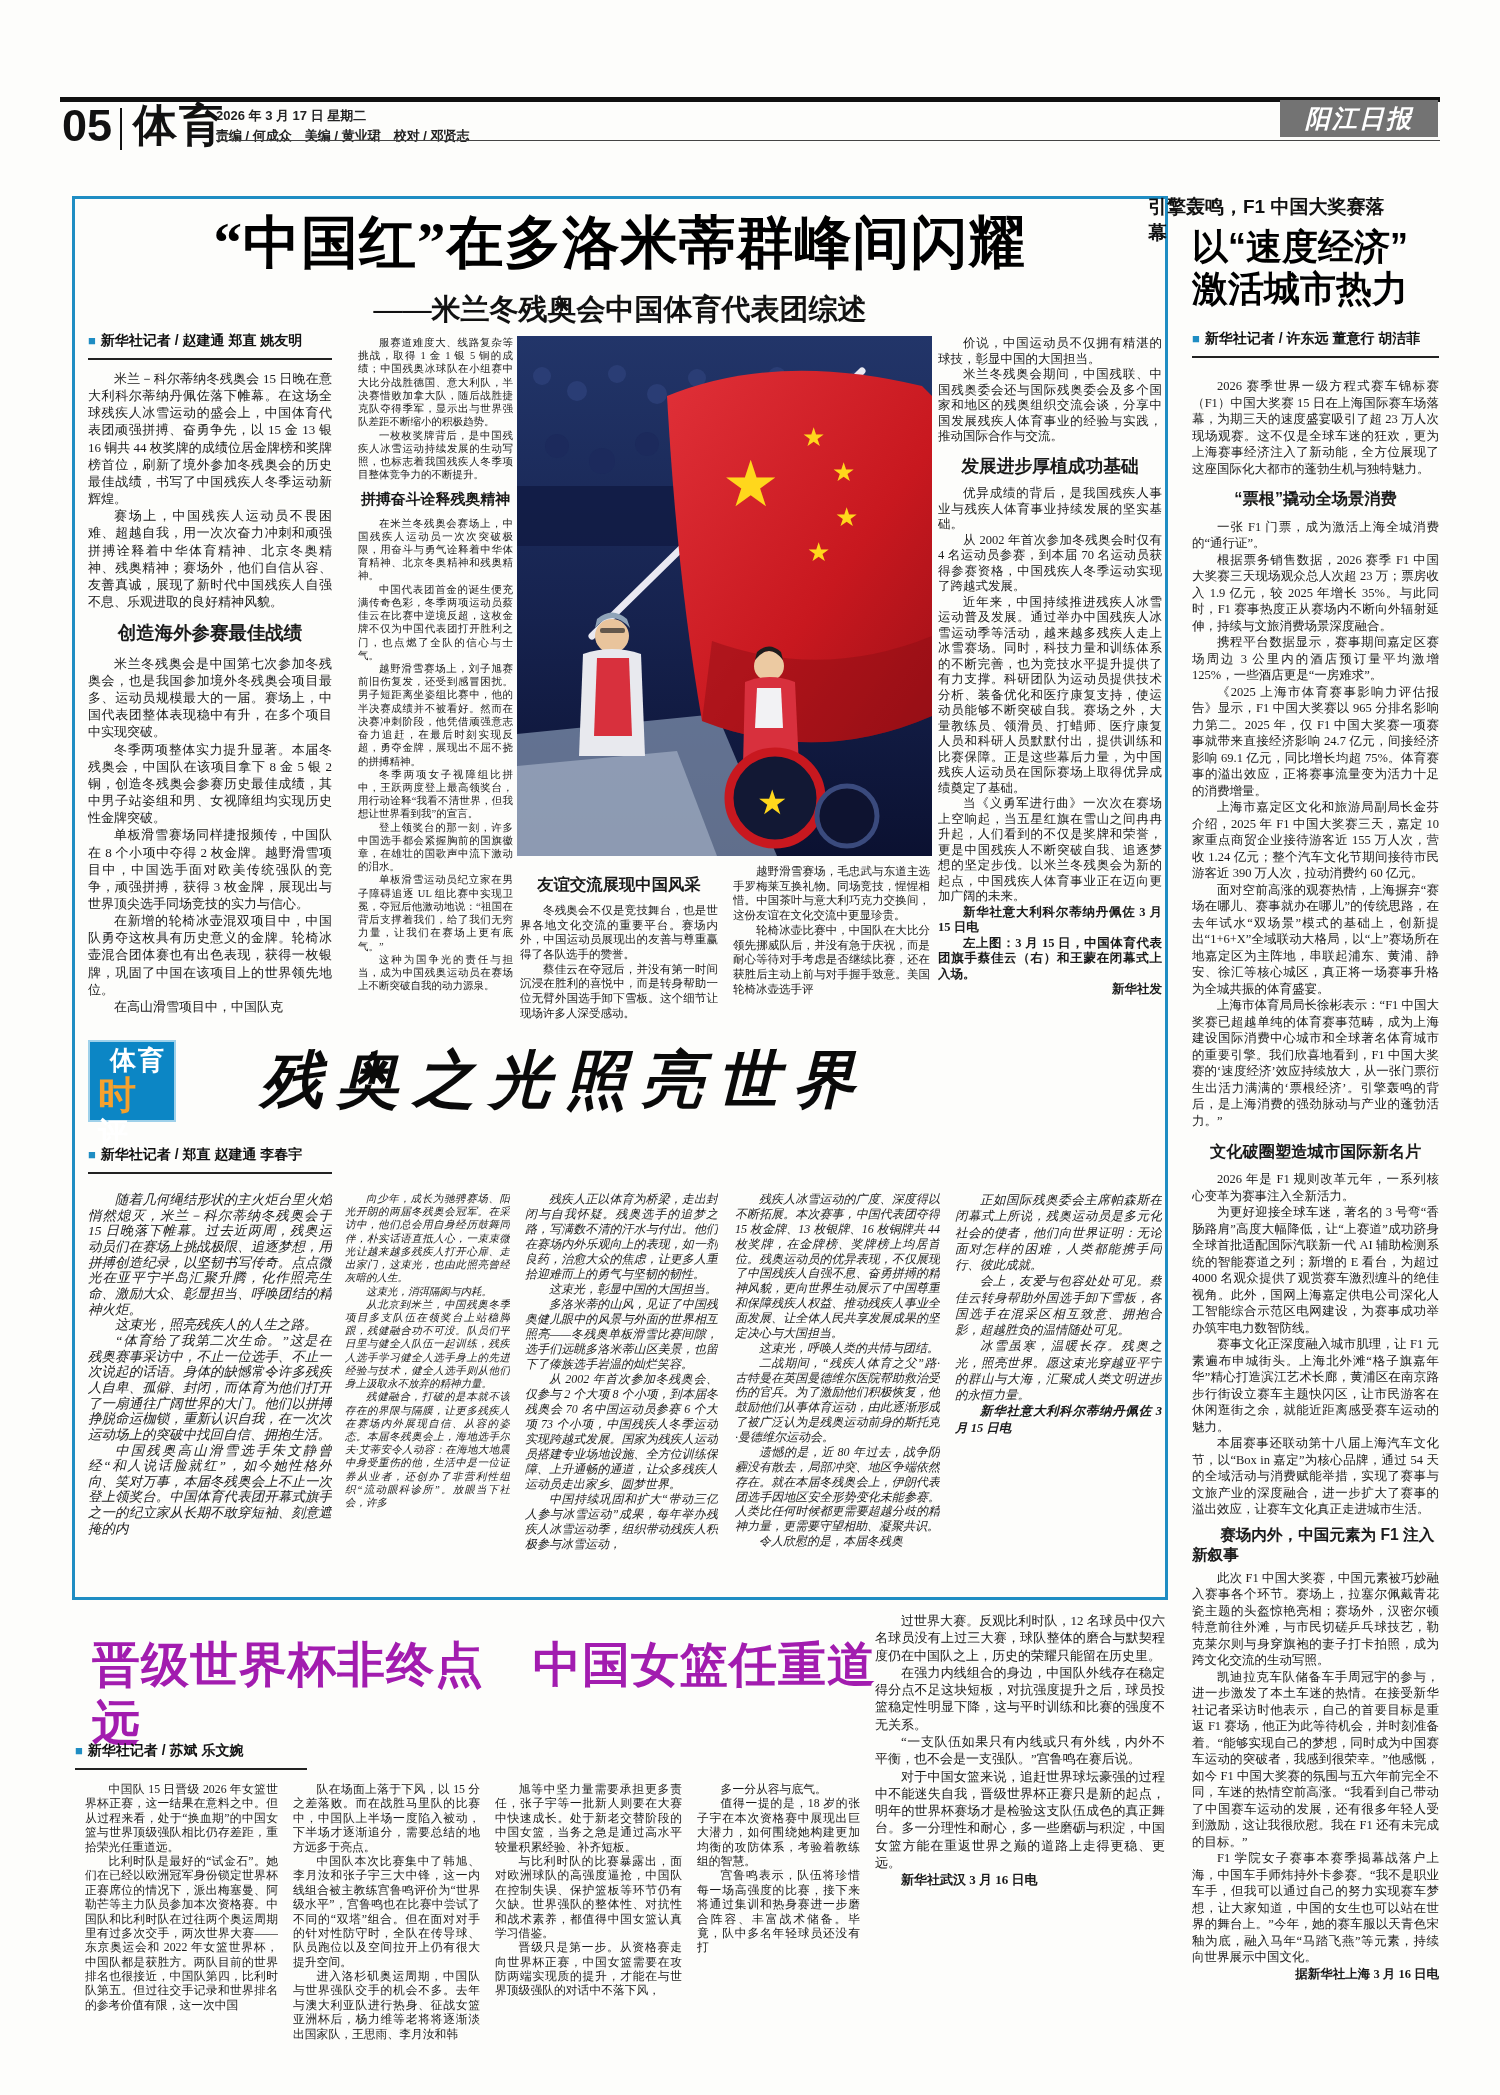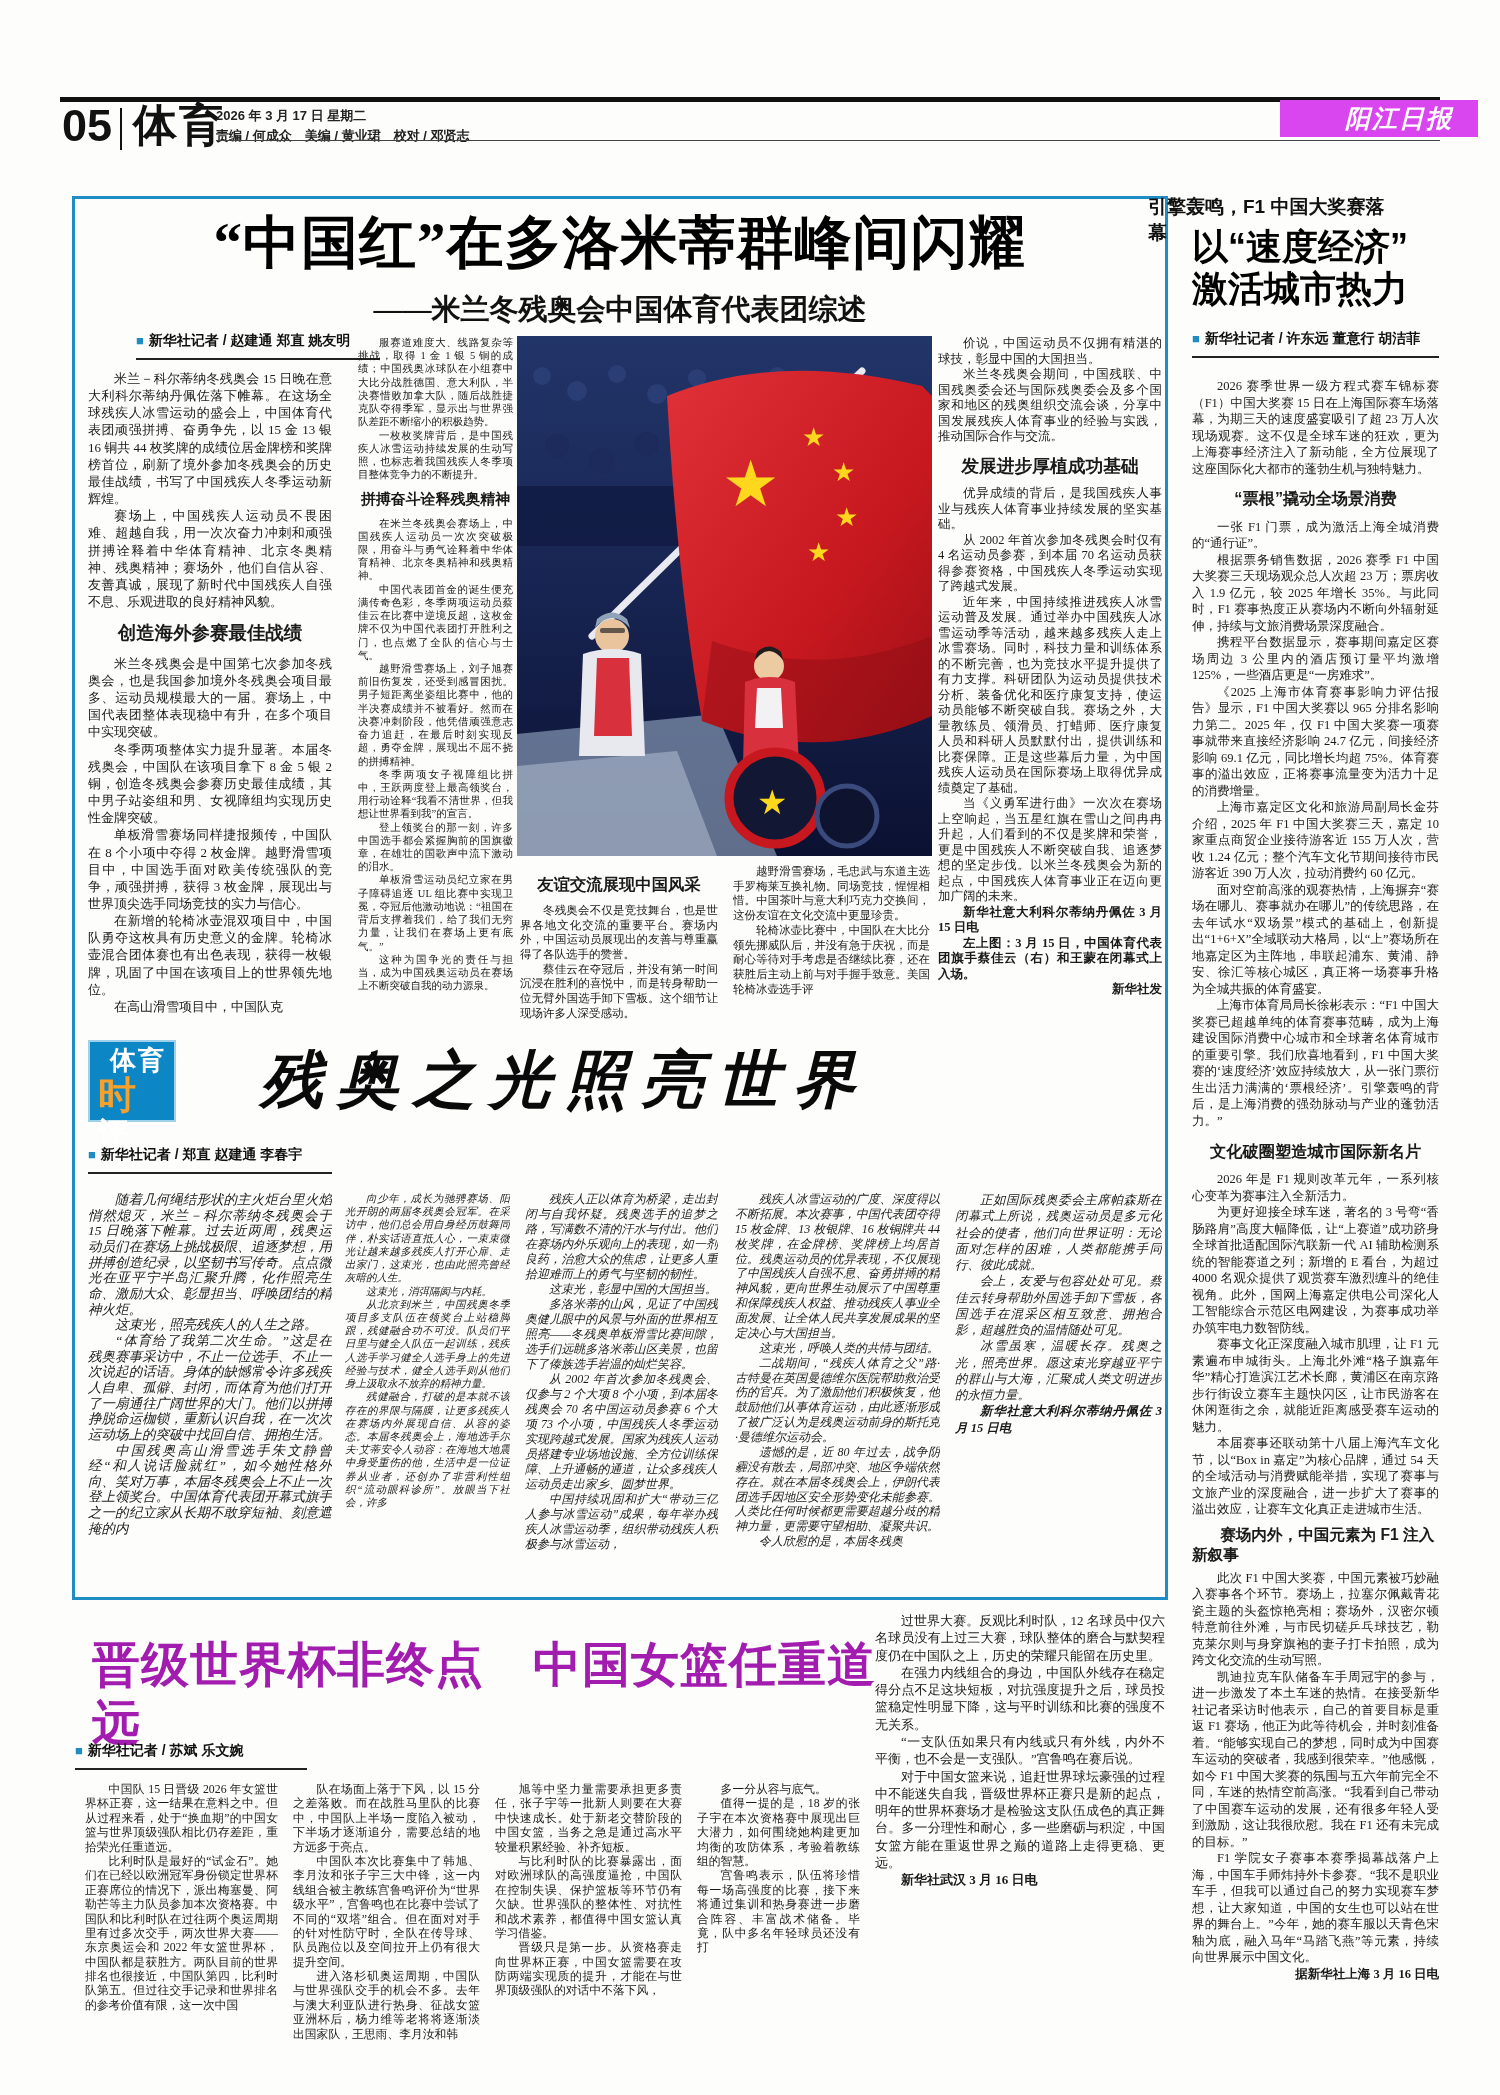--- a/index.html
+++ b/index.html
@@ -6,31 +6,31 @@
   .page{position:relative;width:1500px;height:2095px;background:#fdfdfb;margin:0 auto;
         font-family:"Liberation Serif","DejaVu Serif",serif;color:#1a1a1a;overflow:hidden;}
   .abs{position:absolute;}
   
   .top-rule{left:60px;top:97px;width:1380px;height:5px;background:#111;}
   .page-no{left:62px;top:103px;font-family:"Liberation Sans",sans-serif;font-weight:bold;font-size:45px;color:#111;line-height:1;}
   .hdr-divider{left:120px;top:108px;width:2px;height:42px;background:#111;}
   .section-name{left:133px;top:103px;font-family:"Liberation Sans",sans-serif;font-weight:bold;font-size:44px;color:#111;line-height:1;letter-spacing:2px;}
   .hdr-meta{left:216px;top:106px;font-family:"Liberation Sans",sans-serif;font-weight:bold;font-size:13px;color:#222;line-height:1.5;}
   .hdr-hairline{left:216px;top:140px;width:1224px;height:1px;background:#444;}
-  .masthead{left:1280px;top:100px;width:158px;height:37px;background:#d946ef;color:#fff;
+  .masthead{left:1280px;top:100px;width:158px;height:37px;background:#737373;color:#fff;
             font-family:"Liberation Serif",serif;font-style:italic;font-weight:bold;font-size:25px;
-            display:flex;align-items:center;justify-content:center;letter-spacing:2px;padding-left:40px;}
+            display:flex;align-items:center;justify-content:center;letter-spacing:2px;}
   
   .main-box{left:72px;top:196px;width:1090px;height:1398px;border:3px solid #1f8dc3;background:#fdfdfb;}
   .main-headline{left:75px;top:212px;width:1090px;text-align:center;font-weight:900;font-size:57px;line-height:1.1;color:#000;letter-spacing:1px;}
   .main-subtitle{left:75px;top:290px;width:1090px;text-align:center;font-weight:bold;font-size:29px;color:#111;}
   .byline{font-family:"Liberation Sans",sans-serif;font-weight:bold;font-size:14px;color:#111;
           border-bottom:2px solid #222;padding-bottom:8px;}
   .byline .sq{color:#1f8dc3;margin-right:5px;font-size:13px;}
-  .byline1{left:88px;top:332px;width:244px;margin-left:48px;}
+  .byline1{left:88px;top:332px;width:244px;}
   .col{overflow:hidden;text-align:justify;}
   .col p{margin:0;}
   .fi{text-indent:2em;text-align:justify;margin:0;}
   .fi.h{text-indent:0;text-align:center;font-family:"Liberation Sans",sans-serif;font-weight:bold;font-size:1.42em;margin:0.6em 0 0.5em;}
   .fi.hb{text-indent:1.8em;text-align:left;font-family:"Liberation Sans",sans-serif;font-weight:bold;font-size:1.25em;margin:0.5em 0 0.35em;line-height:1.25;}
   .fi.dl{font-weight:bold;}
   .fi.cap{font-weight:bold;}
   .fi.src{font-weight:bold;text-align:right;text-indent:0;}
   .m-col1{left:88px;top:370px;width:244px;height:666px;font-size:13px;line-height:1.32;}
   .m-col2{left:358px;top:336px;width:155px;height:668px;font-size:10.5px;line-height:1.26;}

